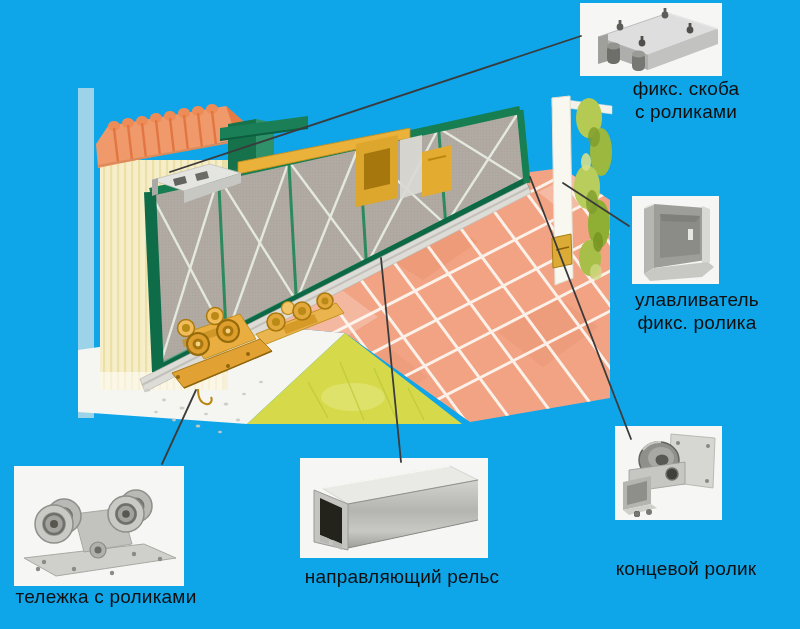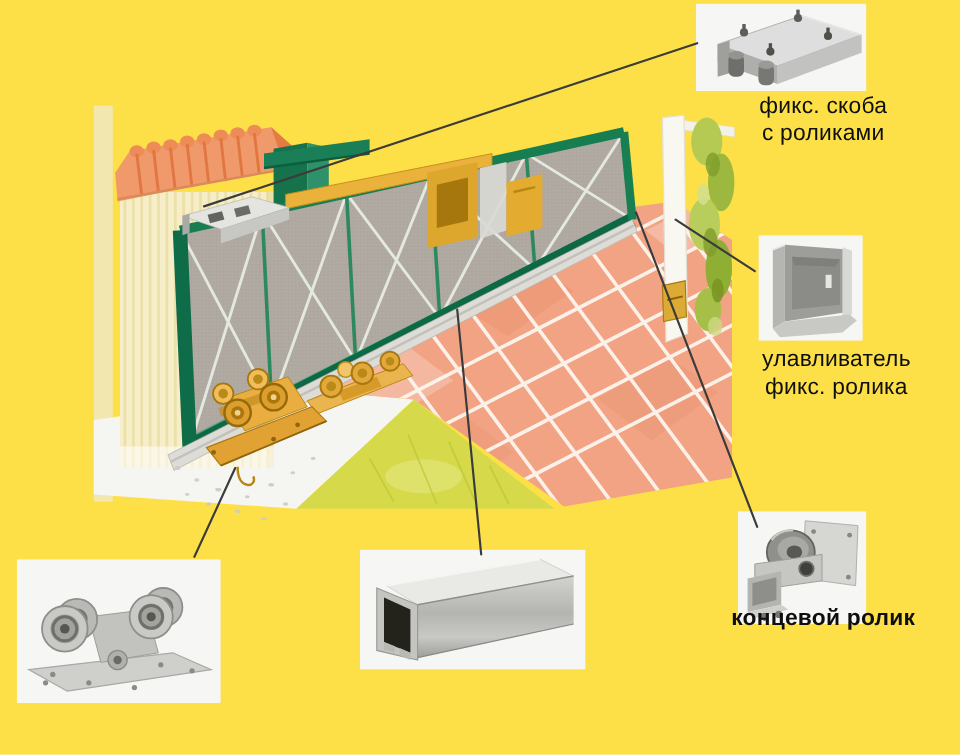--- a/index.html
+++ b/index.html
@@ -1,17 +1,17 @@
 <!DOCTYPE html>
 <html><head>
 <meta charset="utf-8">
 <style>
   html,body{margin:0;padding:0;background:#ffffff;}
   #canvas{
-    position:relative;width:800px;height:629px;background:#fde047;
+    position:relative;width:800px;height:629px;background:#0ea5e9;
     overflow:hidden;font-family:"Liberation Sans",sans-serif;
   }
   .abs{position:absolute;}
   .callout-label{
     position:absolute;font-size:19px;line-height:23px;color:#0f0f0f;
     text-align:center;white-space:pre-line;letter-spacing:0.2px;
   }
   .photo{position:absolute;}
   svg{display:block;}
 </style>
@@ -357,15 +357,17 @@
       <line x1="530" y1="177" x2="631" y2="439"></line>
       <line x1="381" y1="258" x2="401" y2="462"></line>
       <line x1="196" y1="390" x2="162" y2="464"></line>
     </g>
   </svg>
 
   <div class="callout-label" style="left:586px;top:77px;width:200px;">фикс. скоба
 с роликами</div>
   <div class="callout-label" style="left:597px;top:288px;width:200px;">улавливатель
 фикс. ролика</div>
-  <div class="callout-label" style="left:586px;top:504px;width:200px;font-weight:bold;">концевой ролик</div>
+  <div class="callout-label" style="left:586px;top:557px;width:200px;">концевой ролик</div>
+  <div class="callout-label" style="left:292px;top:565px;width:220px;">направляющий рельс</div>
+  <div class="callout-label" style="left:6px;top:585px;width:200px;">тележка с роликами</div>
 
 </div>
 
 </body></html>

